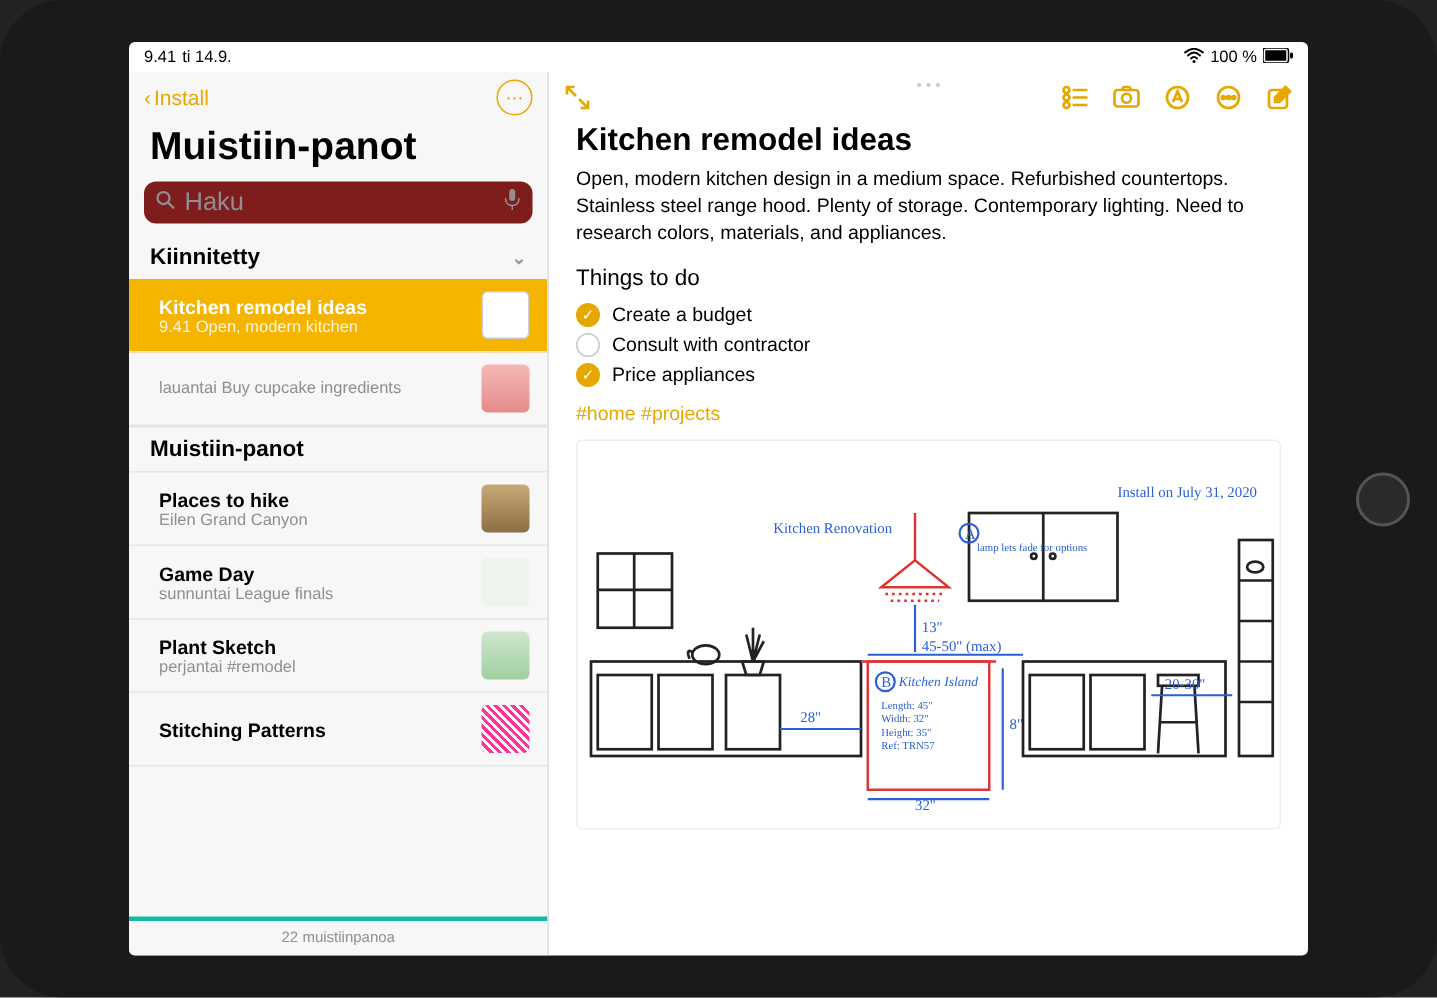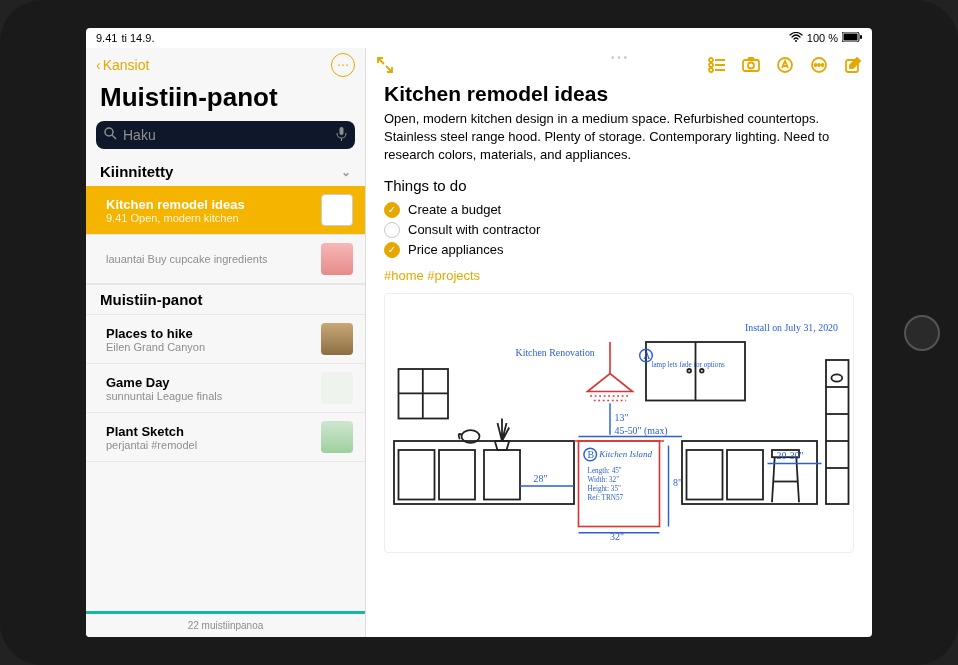--- a/index.html
+++ b/index.html
@@ -86,28 +86,28 @@
   font-size: 12px;
   cursor: pointer;
 }
 .sidebar-title {
   font-size: 26px;
   font-weight: 700;
   padding: 4px 14px 8px 14px;
 }
 .search-box {
   margin: 0 10px 8px 10px;
-  background: #0f172a;
+  background: #7f1d1d;
   border-radius: 8px;
   height: 28px;
   display: flex;
   align-items: center;
   padding: 0 8px;
   color: #8e8e93;
-  font-size: 14px;
+  font-size: 17px;
 }
 .search-box .mic { margin-left: auto; }
 .section-header {
   display: flex;
   justify-content: space-between;
   align-items: center;
   padding: 6px 14px;
   font-size: 15px;
   font-weight: 700;
 }
@@ -239,21 +239,21 @@
         </span>
       </div>
     </div>
 
     <div class="main-area">
 
       <div class="sidebar">
         <div class="sidebar-header">
           <div class="back-btn">
             <span>‹</span>
-            <span>Kansiot</span>
+            <span>Install</span>
           </div>
           <div class="more-circle">
             <span>⋯</span>
           </div>
         </div>
         <div class="sidebar-title">Muistiin-panot</div>
         <div class="search-box">
           <span>
             <svg width="13" height="13" viewBox="0 0 13 13">
                 <circle cx="5" cy="5" r="4" stroke="#8e8e93" fill="none" stroke-width="1.5"></circle>
@@ -307,20 +307,27 @@
               <div class="note-sub">sunnuntai League finals</div>
             </div>
             <div class="thumb game"></div>
           </div>
           <div class="note-item">
             <div class="note-text">
               <div class="note-title">Plant Sketch</div>
               <div class="note-sub">perjantai #remodel</div>
             </div>
             <div class="thumb plant"></div>
+          </div>
+          <div class="note-item">
+            <div class="note-text">
+              <div class="note-title">Stitching Patterns</div>
+              <div class="note-sub"></div>
+            </div>
+            <div class="thumb pattern"></div>
           </div>
         </div>
         <div class="footer-count">22 muistiinpanoa</div>
       </div>
 
       <div class="content">
         <div class="content-toolbar">
           <div class="dots-handle">• • •</div>
           <span class="tool-icon expand">
             <svg viewBox="0 0 18 18">

